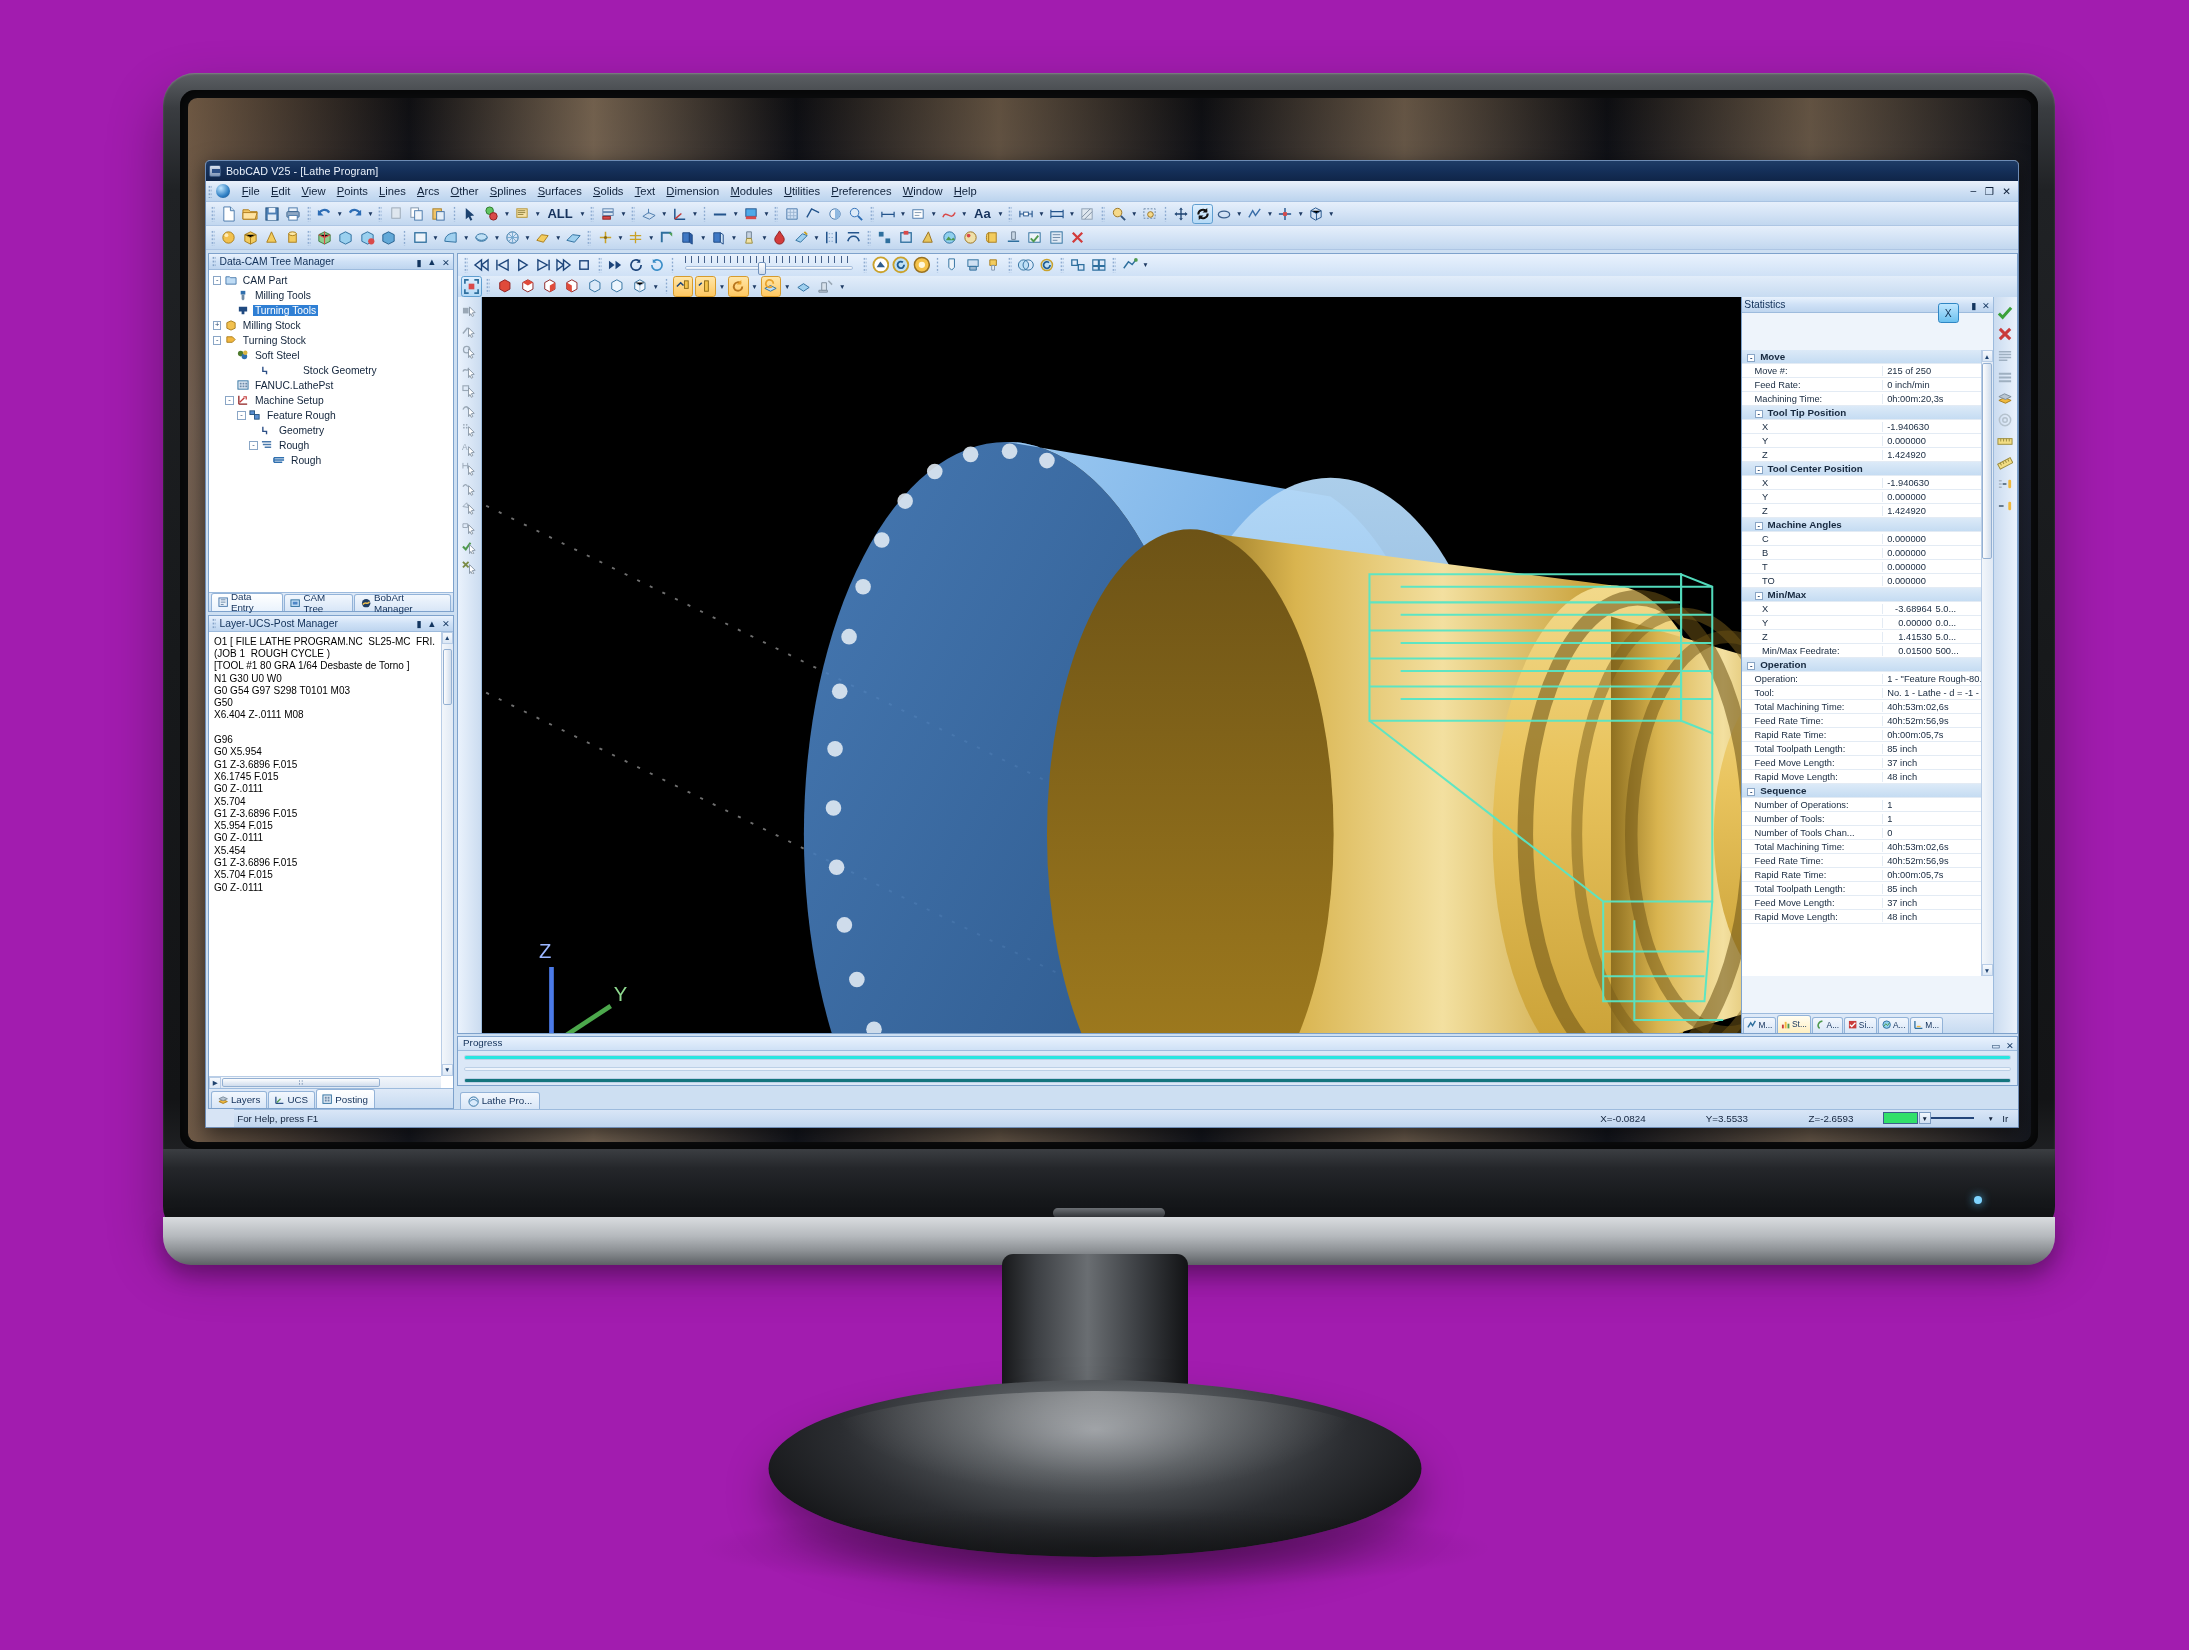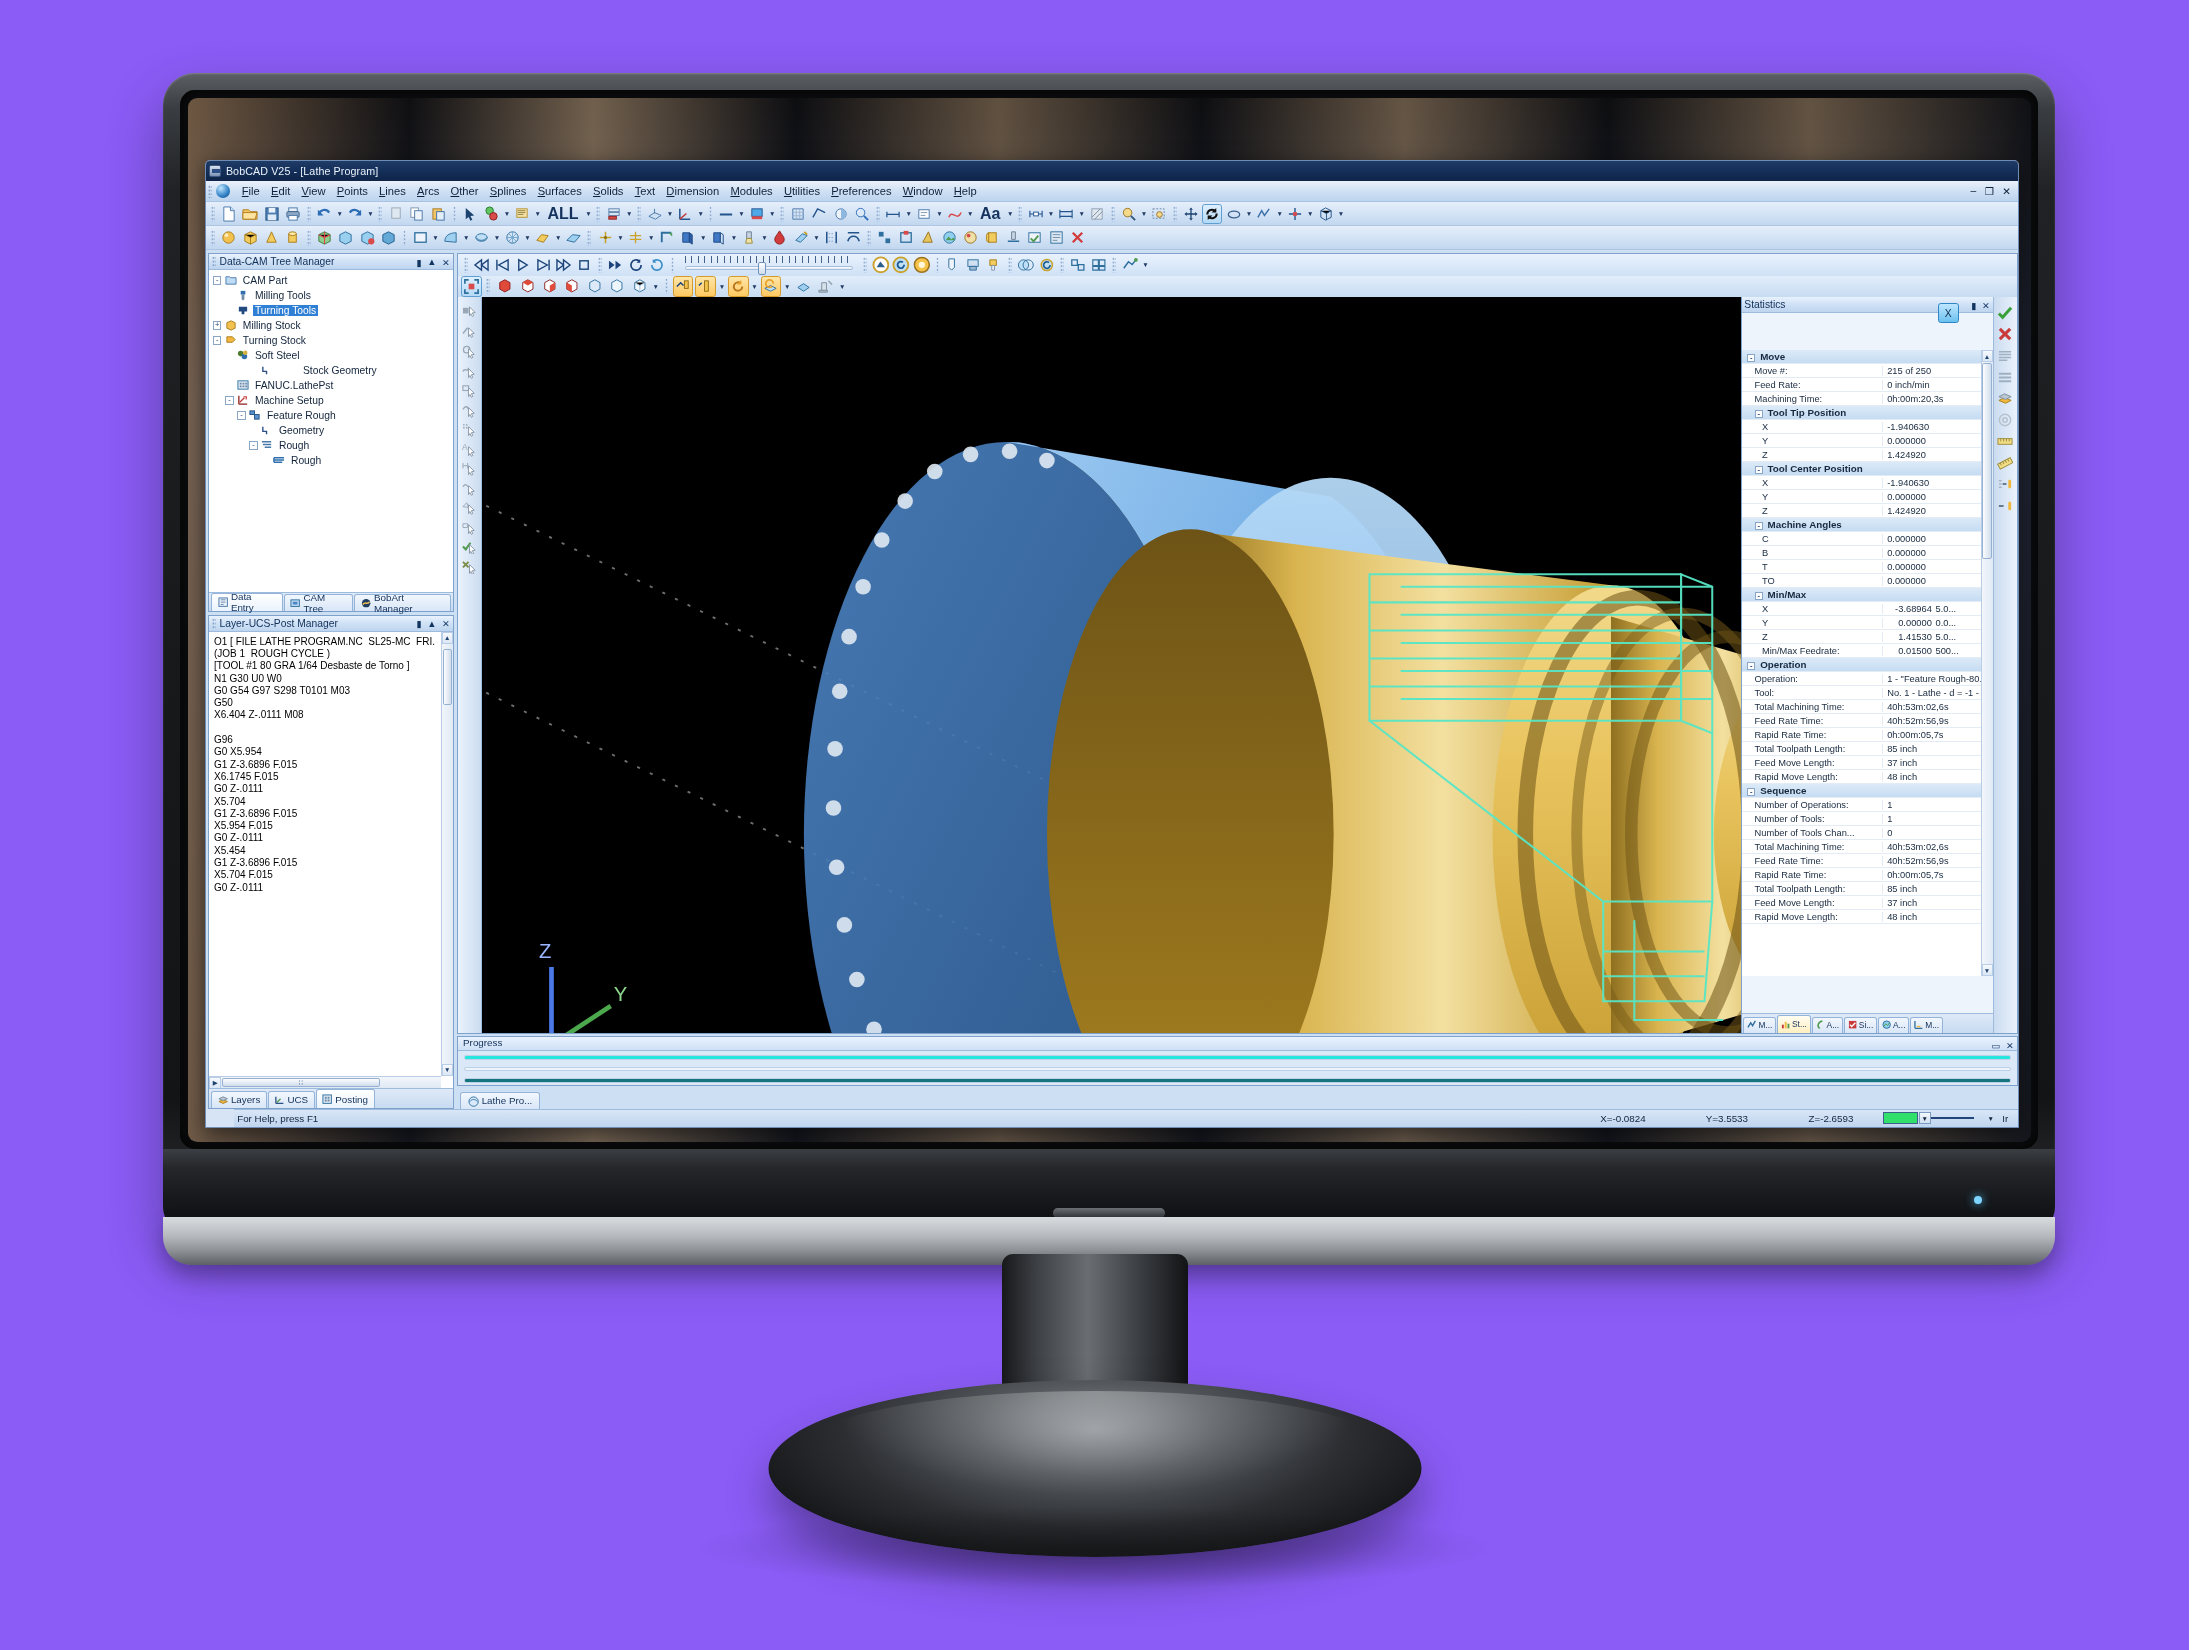--- a/index.html
+++ b/index.html
@@ -1,20 +1,20 @@
 <!DOCTYPE html>
 <html style="font-size:15px"><head>
 <meta charset="utf-8">
 <style>
   * { box-sizing: border-box; margin:0; padding:0; }
   html,body { width:2211px; height:1650px; overflow:hidden; background:#ffffff;
     font-family:"Liberation Sans", sans-serif; }
 
   
-  #stage { position:relative; width:2189px; height:1650px; background:#8b5cf6; }
+  #stage { position:relative; width:2189px; height:1650px; background:#a21caf; }
 
   .monitor-shell {
     position:absolute; left:163px; top:73px; width:1892px; height:1165px;
     border-radius:32px;
     background:linear-gradient(180deg,#5c6064 0%,#3a3d41 3%,#202225 10%,#17191b 50%,#131416 88%,#2a2c2f 97%,#55585c 100%);
     box-shadow:0 26px 56px rgba(0,0,0,.33), inset 0 0.9px 1.9px rgba(255,255,255,.22);
   }
   .monitor-inner {
     position:absolute; left:17px; top:17px; right:17px; bottom:89px;
     border-radius:15px; background:#0c0d0e;
@@ -132,21 +132,21 @@
   .grip{ width:3.7px;height:16px;flex:0 0 3.7px; margin:0 2.8px;
     background-image:radial-gradient(circle,#89a8cf 0.9px, transparent 1.1px);
     background-size:2.8px 3.7px;}
   .ti{ width:20.5px;height:20.5px;flex:0 0 20.5px; border-radius:2.8px; position:relative;
        display:flex;align-items:center;justify-content:center; font-size:12px; color:#24456f;}
   .ti svg{display:block}
   .ti.sel{ background:linear-gradient(180deg,#ffe6a8,#ffc861); border:0.9px solid #d79b2c;}
   .ti.on{ background:linear-gradient(180deg,#dff0ff,#b4d9f6); border:0.9px solid #5f9ed0;}
   .caret{ width:8.4px;height:20.5px;flex:0 0 8.4px; display:flex;align-items:center;justify-content:center;
     font-size:6.5px;color:#1d3a63;}
-  .all-btn{ font-weight:bold; font-size:16px; color:#15325c; padding:0 4.7px; flex:0 0 auto;}
+  .all-btn{ font-weight:bold; font-size:13px; color:#15325c; padding:0 4.7px; flex:0 0 auto;}
 
   
   .main{ flex:1; display:flex; min-height:0; background:#cddff2; }
 
   
   .leftcol{ flex:0 0 250px; display:flex; flex-direction:column; padding:2.8px 1.9px 0 2.8px; min-width:0;}
   .panel{ background:#e8f0fa; border:0.9px solid #7ea2cc; display:flex; flex-direction:column; min-height:0;}
   .panel-hdr{
     flex:0 0 16px; height:16px; display:flex; align-items:center;
     background:linear-gradient(180deg,#e9f2fd 0%,#cfe1f6 50%,#bed5ef 100%);

